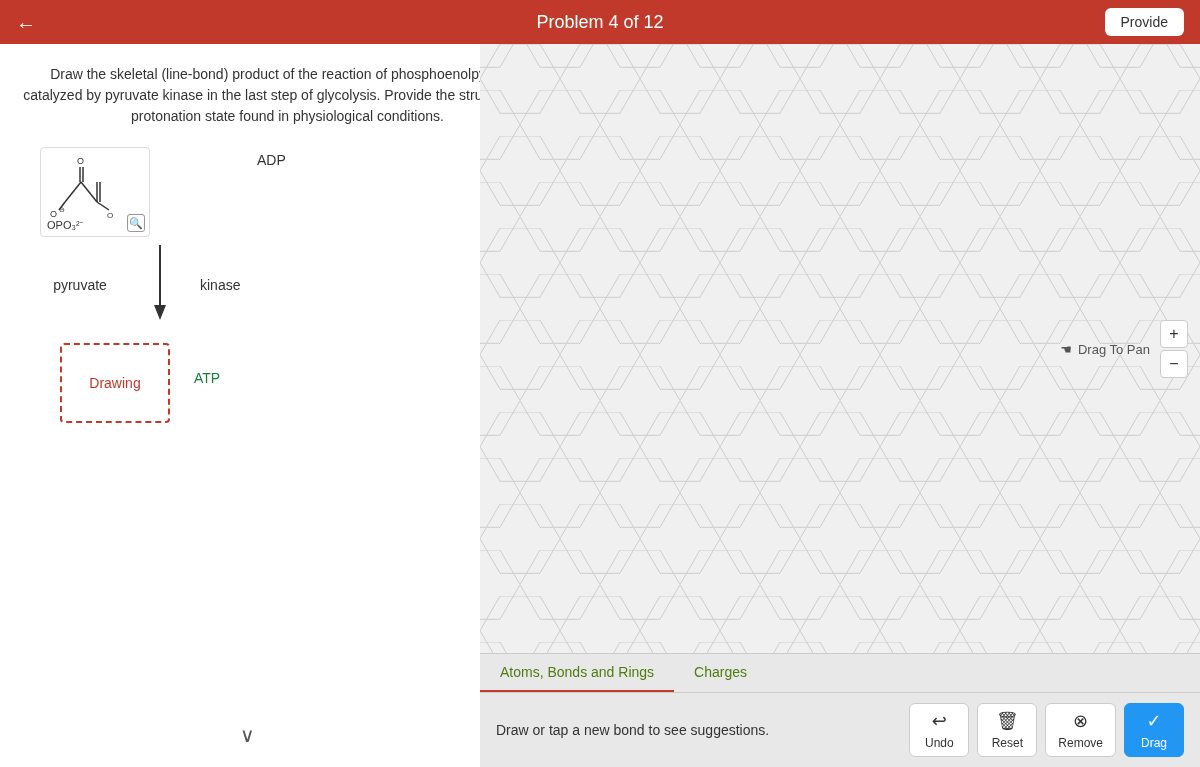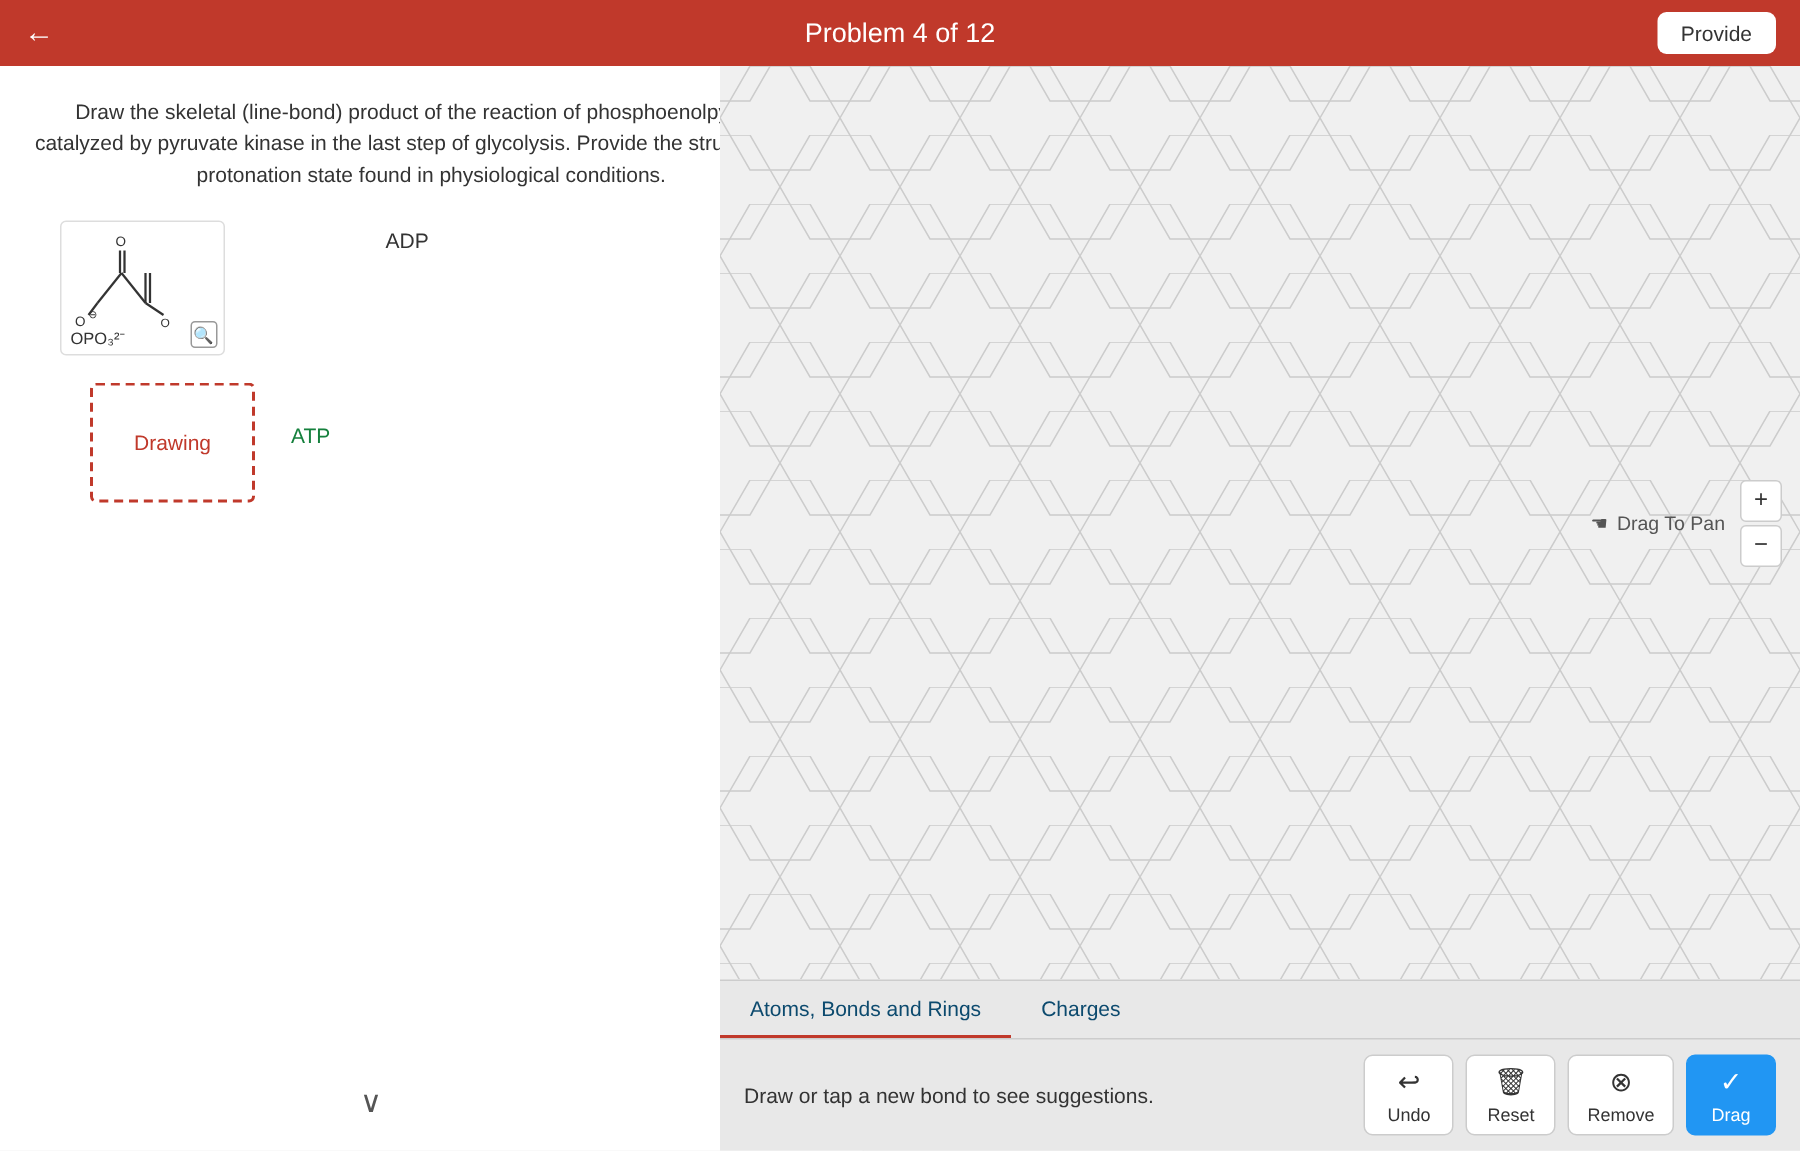--- a/index.html
+++ b/index.html
@@ -187,21 +187,21 @@
     }
 
     .tabs-row {
       display: flex;
       border-bottom: 1px solid #ccc;
     }
 
     .tab {
       padding: 10px 20px;
       font-size: 14px;
-      color: #0c4a6e;
+      color: #4d7c0f;
       cursor: pointer;
       border-bottom: 2px solid transparent;
     }
 
     .tab.active {
       border-bottom: 2px solid #c0392b;
       font-weight: 500;
     }
 
     .toolbar-content {
@@ -289,20 +289,31 @@
       </svg>
       <span class="opo-label">OPO₃²⁻</span>
       <span class="magnify-btn">🔍</span>
     </div>
 
     <div style="position:relative;">
       <span style="font-size:14px; color:#333; position:absolute; top:-40px; left:20px;margin-left:27px;">ADP</span>
     </div>
   </div>
 
+  <div style="display:flex; align-items:center; margin: 0 0 8px 20px; gap: 20px;">
+    <span style="font-size:14px; color:#333; width:80px; text-align:center;">pyruvate</span>
+
+    <div style="display:flex; flex-direction:column; align-items:center; width:40px; height:80px; position:relative;">
+      <svg width="20" height="80">
+        <line x1="10" y1="0" x2="10" y2="65" stroke="#333" stroke-width="2"></line>
+        <polygon points="4,60 10,75 16,60" fill="#333"></polygon>
+      </svg>
+    </div>
+    <span style="font-size:14px; color:#333;">kinase</span>
+  </div>
 
   <div style="display:flex; align-items:center; margin: 0 0 8px 20px; gap: 24px;">
     <div class="drawing-box">
       <span class="drawing-label">Drawing</span>
     </div>
     <span style="font-size:14px; color:#15803d;">ATP</span>
   </div>
 
   <div class="chevron-down-container">
     <span>∨</span>

